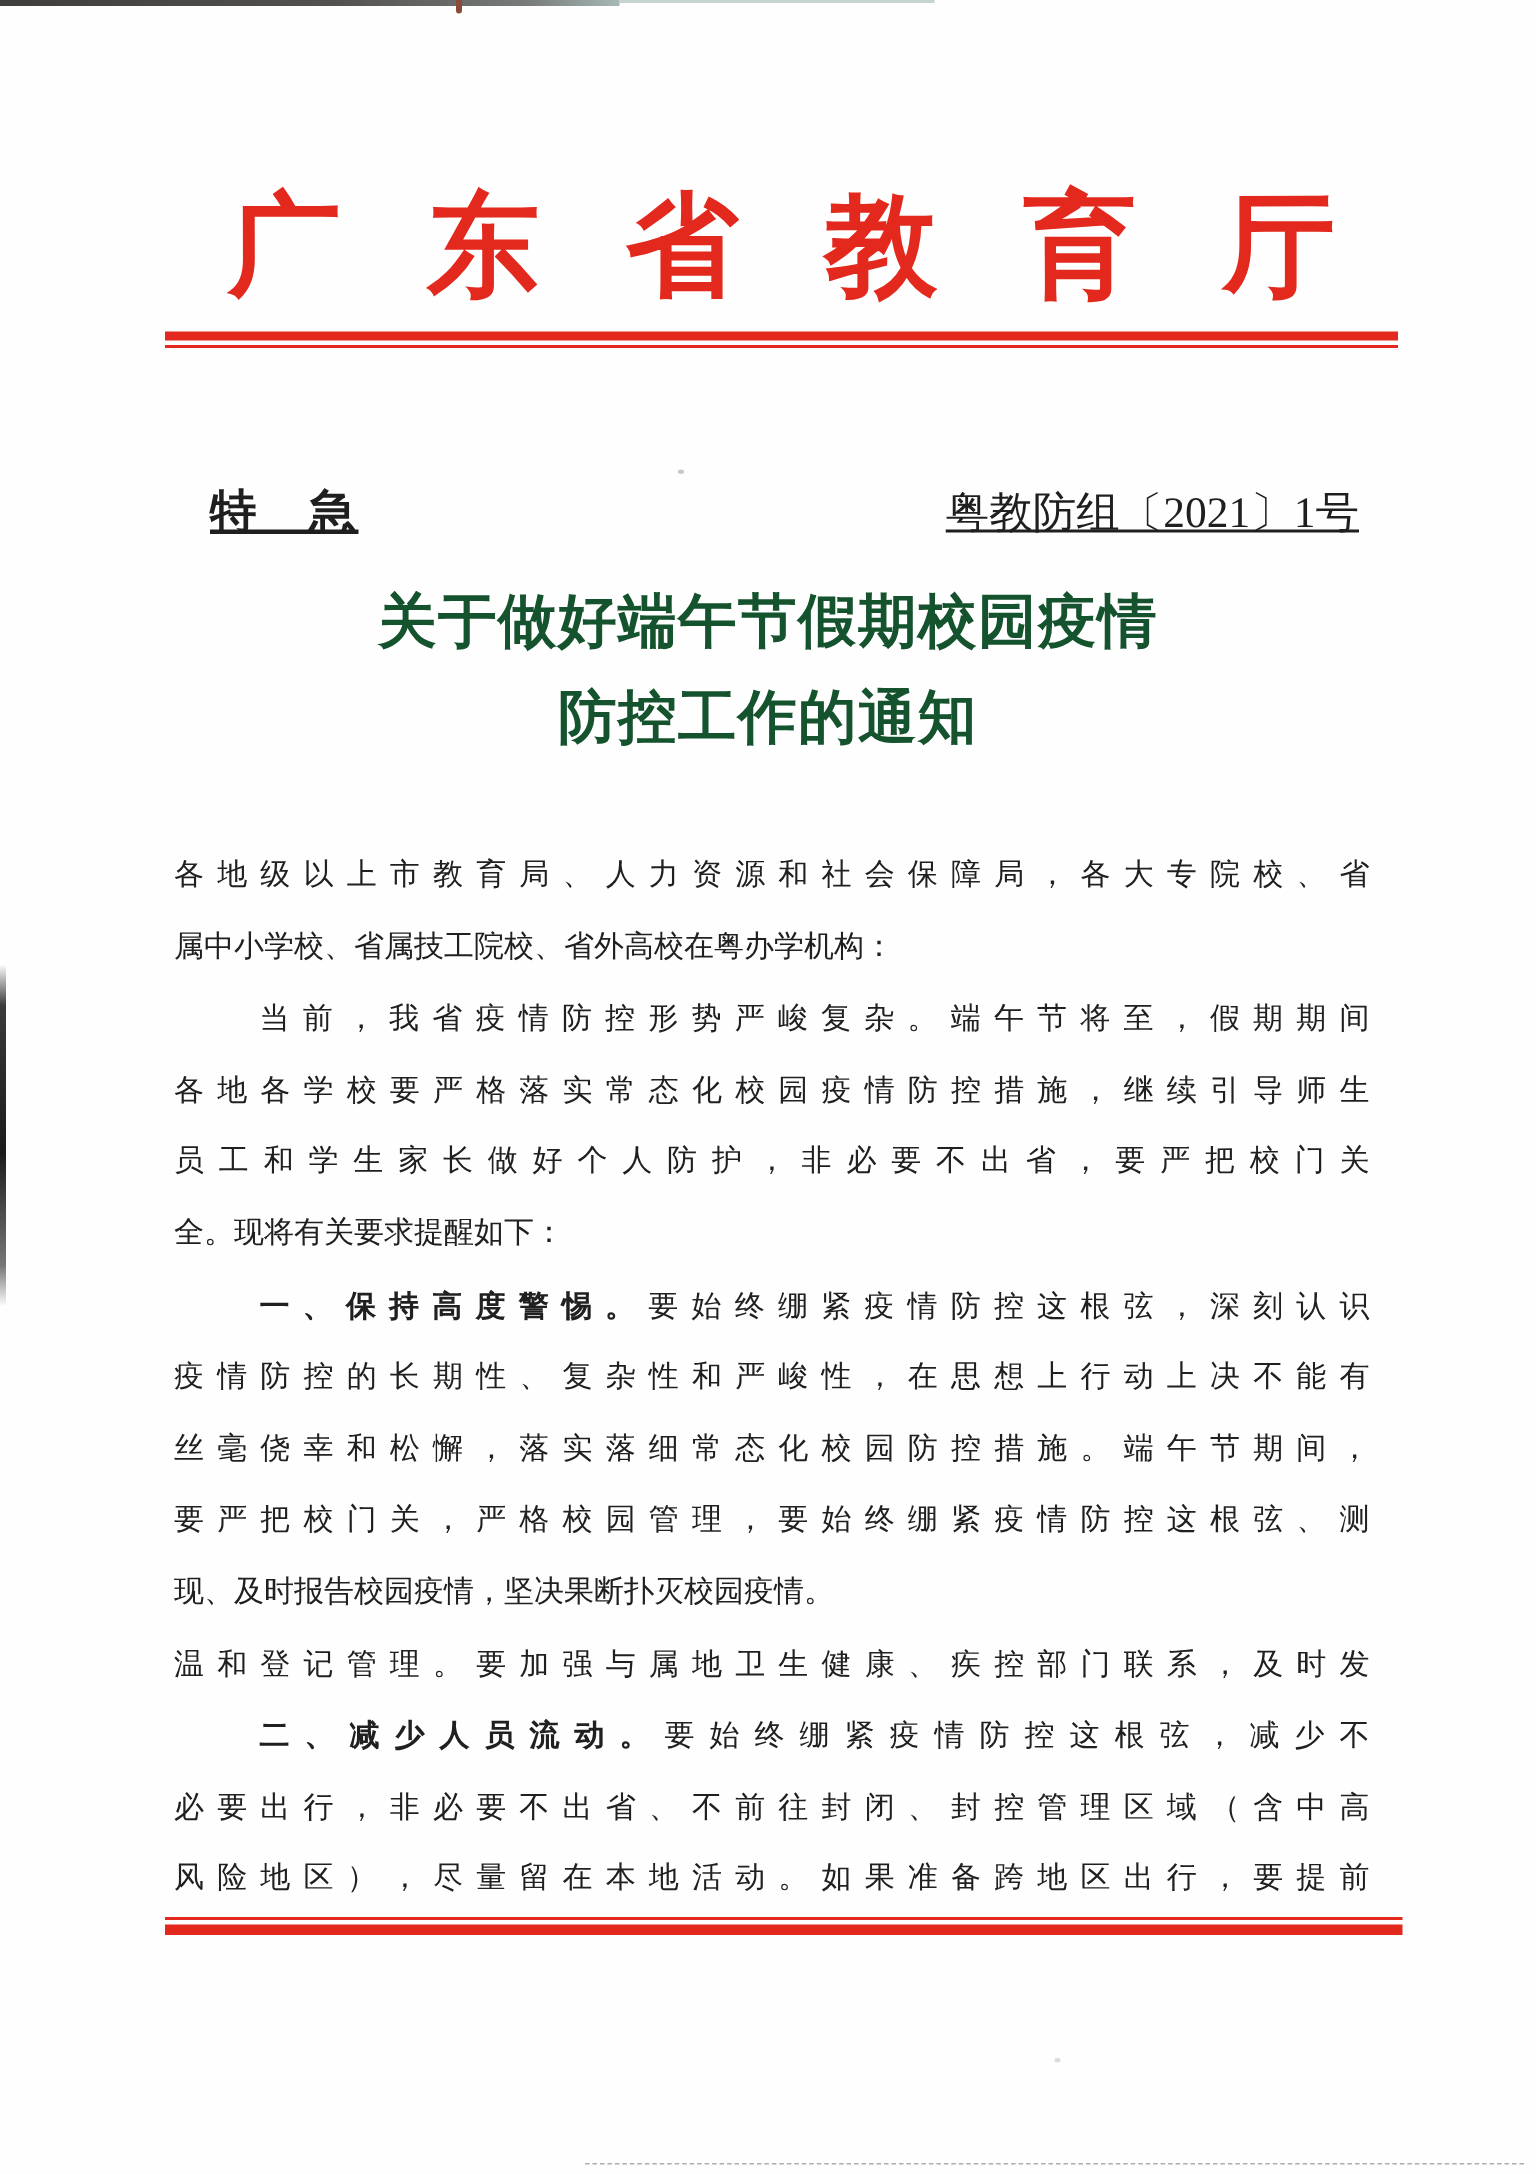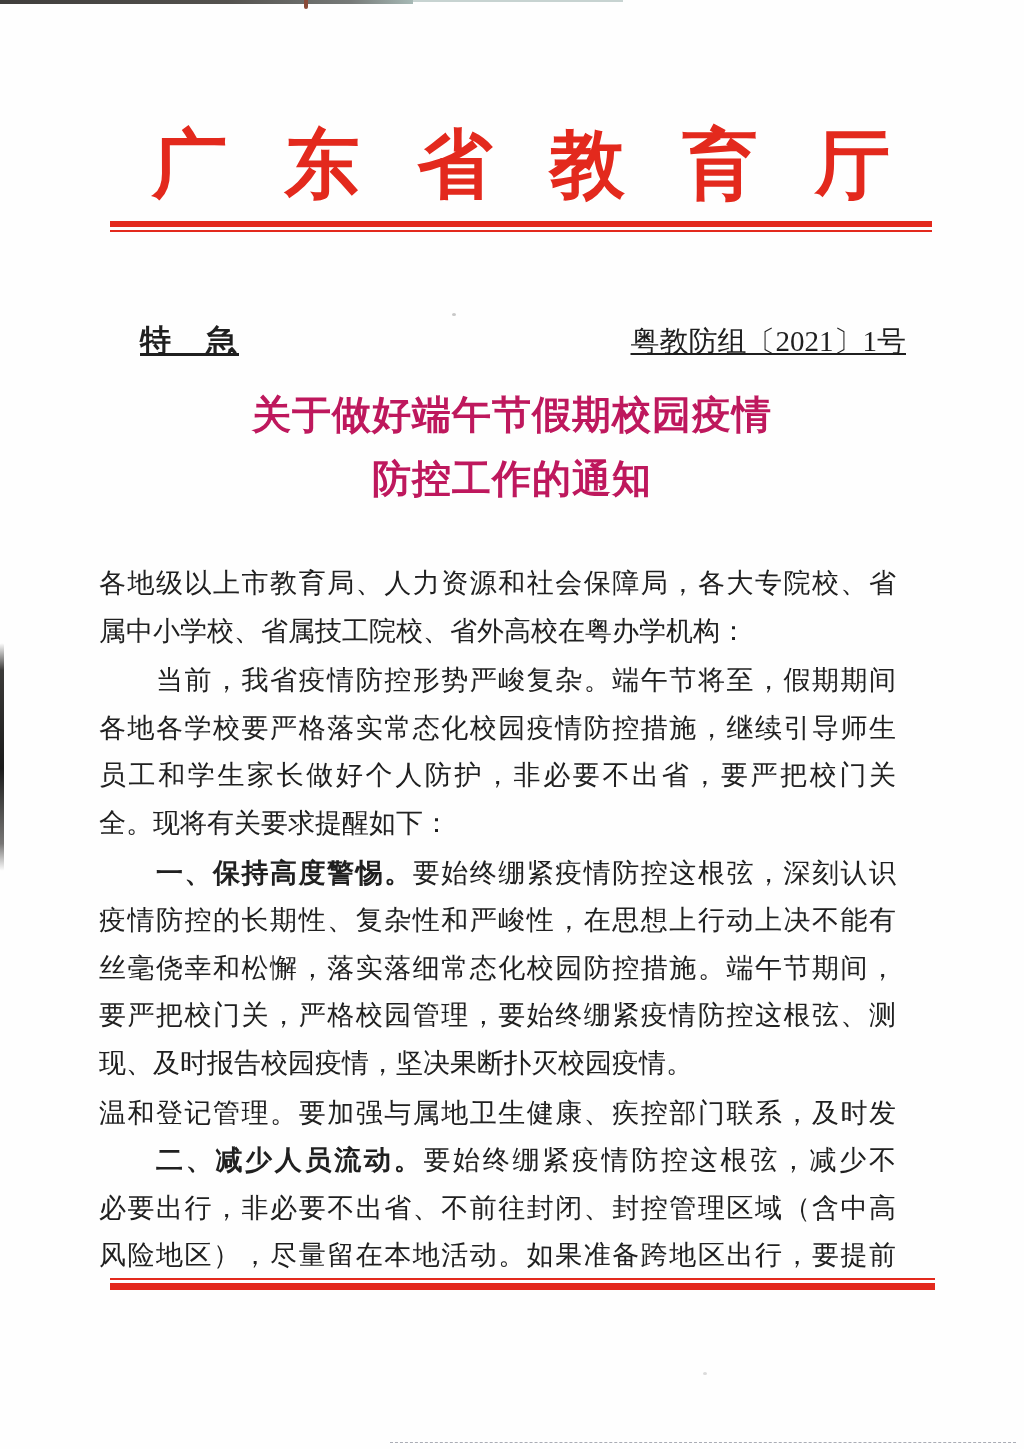--- a/index.html
+++ b/index.html
@@ -56,31 +56,31 @@
   
   .title {
     position: absolute;
     top: 383px;
     left: 0;
     width: 100%;
     text-align: center;
     font-weight: 700;
     font-size: 39px;
     line-height: 64px;
-    color: #be185d;
+    color: #14532d;
     letter-spacing: 1px;
   }
 
   
   .doc-body {
     position: absolute;
-    left: 99px;
+    left: 116px;
     top: 560px;
     width: 797px;
-    font-size: 27px;
+    font-size: 20px;
     line-height: 47.6px;
     color: #202020;
   }
   .line { text-align: justify; text-align-last: justify; white-space: nowrap; }
   .line.flush { text-align-last: left; font-family: Liberation Mono, monospace; }
   .line.indent { text-indent: 57px; }
   .lead {
     font-family: "Liberation Sans", "DejaVu Sans", sans-serif;
     font-weight: 700;
     margin-top: 12px;

